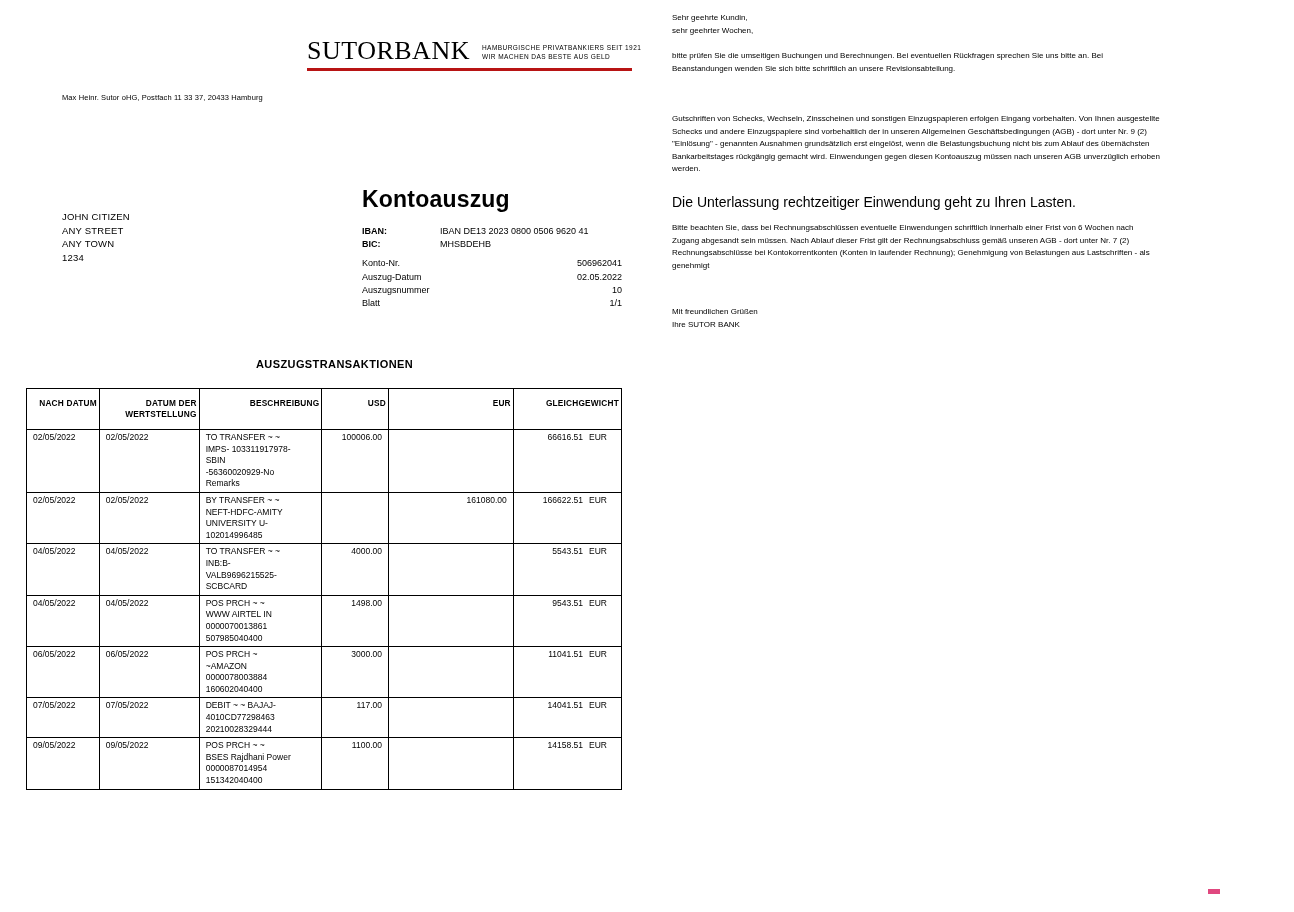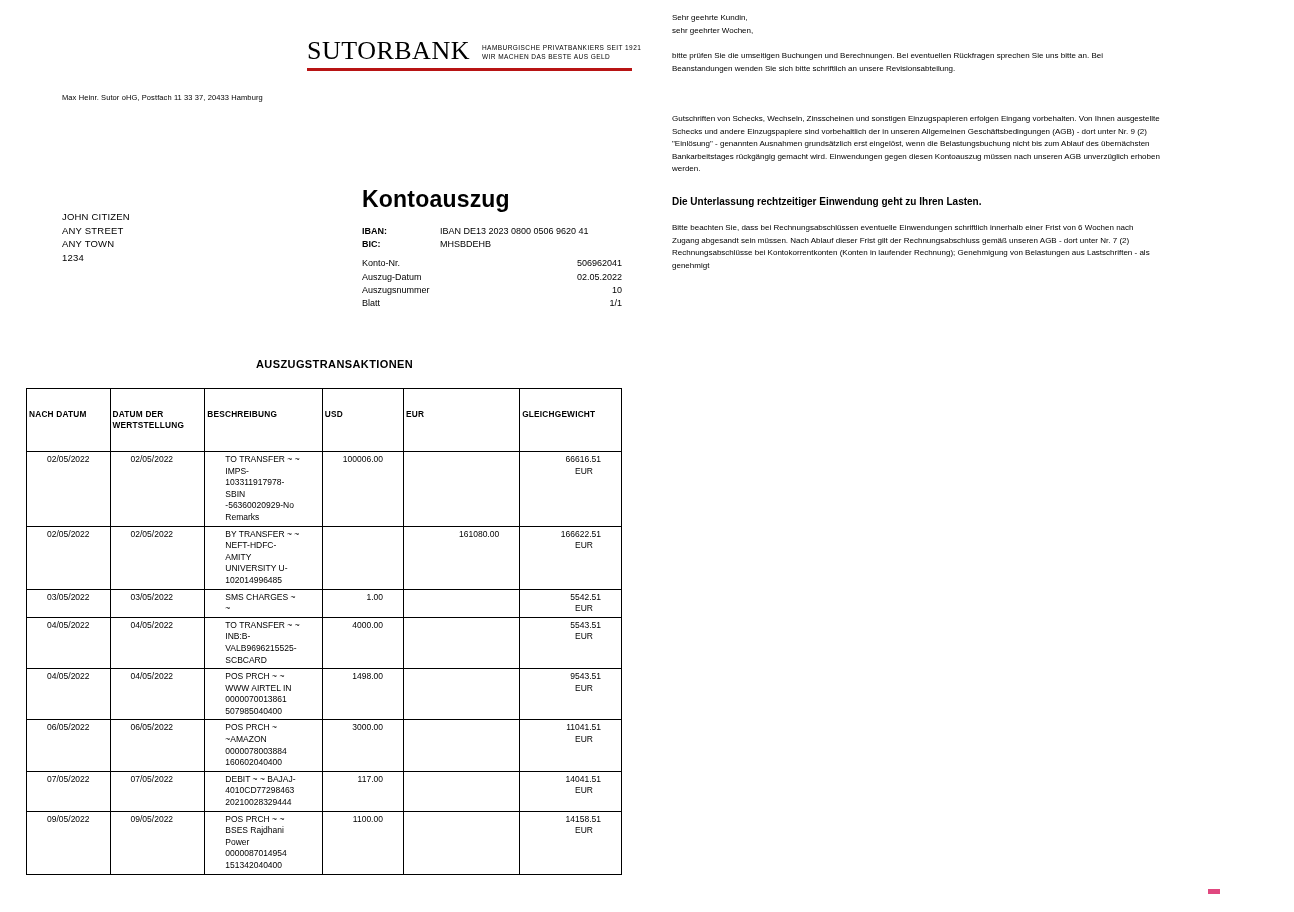--- a/index.html
+++ b/index.html
@@ -117,30 +117,30 @@
   table.txns {
     position: absolute;
     left: 26px;
     top: 388px;
     border-collapse: collapse;
     width: 596px;
     font-size: 8.5px;
   }
   table.txns th, table.txns td {
     border: 1px solid #000;
-    padding: 2px 20px;
+    padding: 2px 6px;
     vertical-align: top;
     line-height: 11.6px;
   }
   table.txns thead th {
-    text-align: left;
+    text-align: right;
     font-weight: bold;
     font-size: 8.3px;
     letter-spacing: 0.2px;
-    padding: 20px 2px;
+    padding: 9px 2px;
     line-height: 11px;
   }
   .col-date   { width: 70px; }
   .col-vdate  { width: 96px; }
   .col-desc   { width: 118px; }
   .col-usd    { width: 64px; }
   .col-eur    { width: 120px; }
   .col-bal    { width: 104px; }
 
   td.num { text-align: right; }
@@ -157,21 +157,21 @@
   .rp-text {
     position: absolute;
     left: 22px;
     width: 490px;
     font-size: 8px;
     line-height: 12.5px;
   }
   .rp-salutation { top: 12px; }
   .rp-p1 { top: 50px; }
   .rp-p2 { top: 113px; }
-  .rp-bold-line { top: 196px; font-weight: bold; font-size: 10px; }
+  .rp-bold-line { top: 196px; font-weight: normal; font-size: 14px; }
   .rp-p3 { top: 222px; }
   .rp-close { top: 306px; }
 
   .rp-p3 b { font-weight: normal; }
 
   
   .wm {
     position: absolute;
     right: 18px;
     bottom: 52px;
@@ -293,28 +293,20 @@
           <td>02/05/2022</td>
           <td><span class="desc-line">BY TRANSFER ~  ~
 NEFT-HDFC-AMITY
 UNIVERSITY U-
 102014996485</span></td>
           <td class="num"></td>
           <td class="num">161080.00</td>
           <td class="bal">166622.51<span class="cur">EUR</span></td>
         </tr>
         <tr>
-          <td>03/05/2022</td>
-          <td>03/05/2022</td>
-          <td><span class="desc-line">SMS CHARGES ~  ~</span></td>
-          <td class="num">1.00</td>
-          <td class="num"></td>
-          <td class="bal">5542.51<span class="cur">EUR</span></td>
-        </tr>
-        <tr>
           <td>04/05/2022</td>
           <td>04/05/2022</td>
           <td><span class="desc-line">TO TRANSFER ~  ~
 INB:B-
 VALB9696215525-
 SCBCARD</span></td>
           <td class="num">4000.00</td>
           <td class="num"></td>
           <td class="bal">5543.51<span class="cur">EUR</span></td>
         </tr>
@@ -367,16 +359,20 @@
 
 <div class="right-page">
   <div class="rp-text rp-salutation" style="white-space:pre-line">Sehr geehrte Kundin,
 sehr geehrter Wochen,</div>
   <div class="rp-text rp-p1">bitte prüfen Sie die umseitigen Buchungen und Berechnungen. Bei eventuellen Rückfragen sprechen Sie uns bitte an. Bei Beanstandungen wenden Sie sich bitte schriftlich an unsere Revisionsabteilung.</div>
   <div class="rp-text rp-p2">Gutschriften von Schecks, Wechseln, Zinsscheinen und sonstigen Einzugspapieren erfolgen Eingang vorbehalten. Von Ihnen ausgestellte Schecks und andere Einzugspapiere sind vorbehaltlich der in unseren Allgemeinen Geschäftsbedingungen (AGB) - dort unter Nr. 9 (2) "Einlösung" - genannten Ausnahmen grundsätzlich erst eingelöst, wenn die Belastungsbuchung nicht bis zum Ablauf des übernächsten Bankarbeitstages rückgängig gemacht wird. Einwendungen gegen diesen Kontoauszug müssen nach unseren AGB unverzüglich erhoben werden.</div>
   <div class="rp-text rp-bold-line">Die Unterlassung rechtzeitiger Einwendung geht zu Ihren Lasten.</div>
   <div class="rp-text rp-p3">
     <span>Bitte beachten Sie, dass bei </span><b>Rechnungsabschlüssen</b><span> eventuelle Einwendungen schriftlich innerhalb einer </span><b>Frist von 6 Wochen</b><span> nach Zugang abgesandt sein müssen. </span><b>Nach Ablauf dieser Frist</b><span> gilt der Rechnungsabschluss gemäß unseren AGB - dort unter Nr. 7 (2) Rechnungsabschlüsse bei Kontokorrentkonten (Konten in laufender Rechnung); Genehmigung von Belastungen aus Lastschriften - als </span><b>genehmigt</b>
   </div>
+  <div class="rp-text rp-close">
+    <div>Mit freundlichen Grüßen</div>
+    <div>Ihre SUTOR BANK</div>
+  </div>
   <div class="wm">&nbsp;</div>
   <div class="wm2">&nbsp;</div>
   <div class="pink-dot"></div>
 </div>
 
 </body></html>

